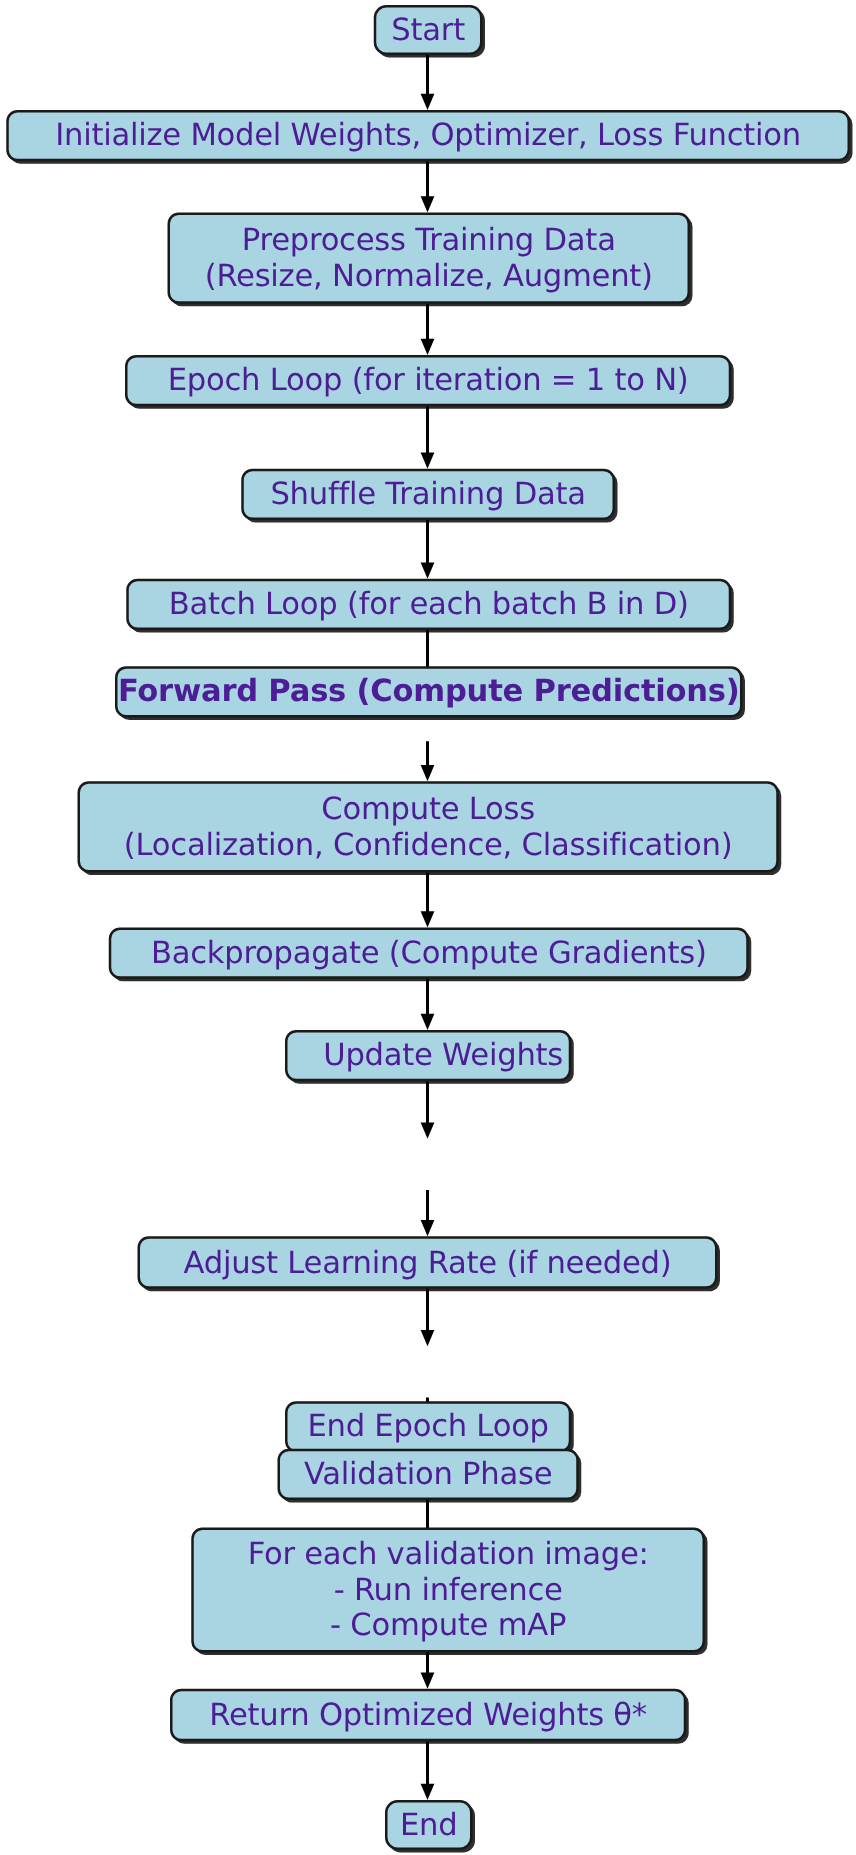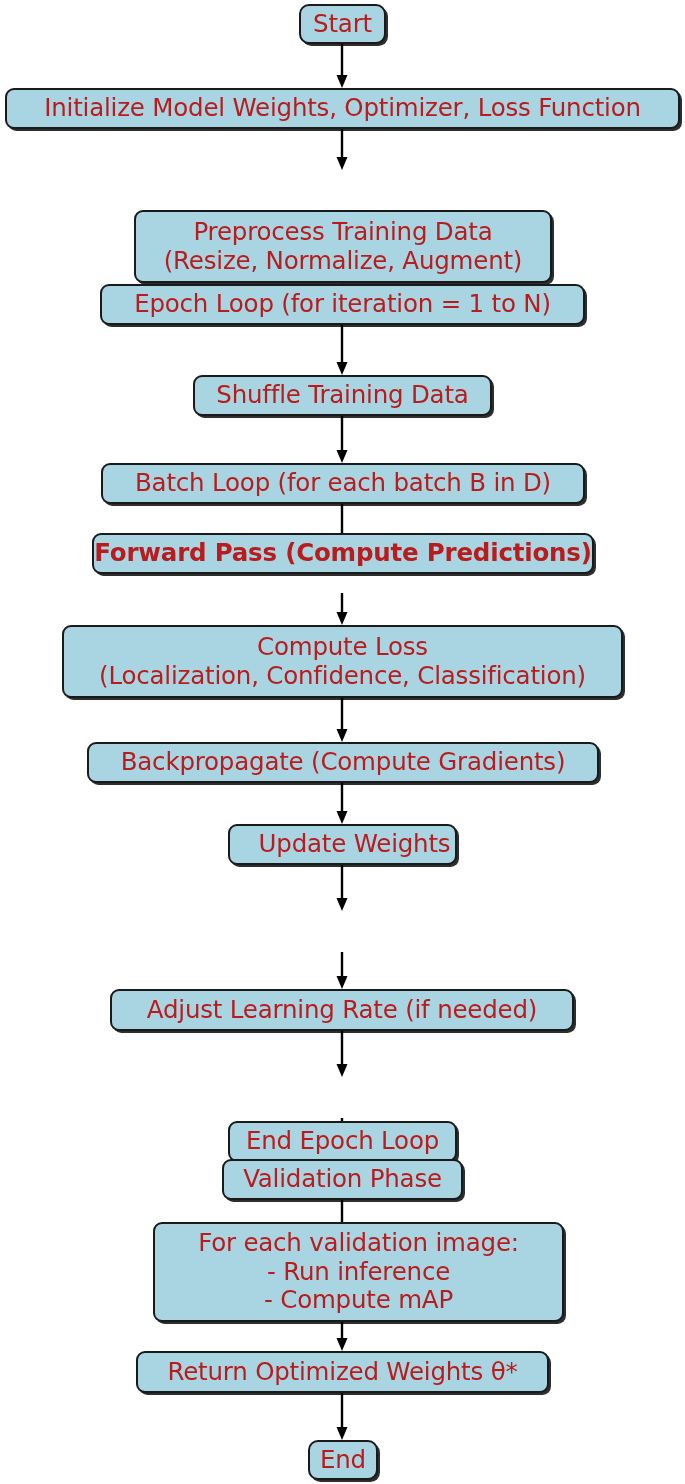--- a/index.html
+++ b/index.html
@@ -32,21 +32,21 @@
     z-index: 1;
   }
 
   
   .node {
     position: absolute;
     box-sizing: border-box;
     background: #a9d5e2;
     border: 2.5px solid #1a1a1a;
     border-radius: 9px;
-    color: #b91c1c;
+    color: #4c1d95;
     display: flex;
     align-items: center;
     justify-content: center;
     text-align: center;
     line-height: 1.16;
     font-size: 24.5px;
     letter-spacing: -0.2px;
     white-space: pre;
     box-shadow: 2.5px 2.5px 0 -0.5px rgba(0,0,0,0.82);
     z-index: 2;
@@ -121,21 +121,21 @@
         <line x1="342" y1="1300" x2="342" y2="1340" stroke="#000000" stroke-width="2.4"></line>
         <polygon points="336.5,1338 347.5,1338 342,1351" fill="#000000"></polygon>
       </g>
       <g>
         <line x1="342" y1="1393" x2="342" y2="1429" stroke="#000000" stroke-width="2.4"></line>
         <polygon points="336.5,1427 347.5,1427 342,1440" fill="#000000"></polygon>
       </g>
     </svg>
 <div class="node terminator" style="left: 299px; top: 4px; width: 87px; height: 40px;">Start</div>
     <div class="node" style="left: 5px; top: 88px; width: 675px; height: 41px;">Initialize Model Weights, Optimizer, Loss Function</div>
-    <div class="node" style="left: 134px; top: 170px; width: 418px; height: 73px; margin-top: 40px;">Preprocess Training Data
+    <div class="node" style="left: 134px; top: 170px; width: 418px; height: 73px;">Preprocess Training Data
 (Resize, Normalize, Augment)</div>
     <div class="node" style="left: 100px; top: 284px; width: 485px; height: 41px;">Epoch Loop (for iteration = 1 to N)</div>
     <div class="node" style="left: 193px; top: 375px; width: 299px; height: 41px;">Shuffle Training Data</div>
     <div class="node" style="left: 101px; top: 463px; width: 484px; height: 41px;">Batch Loop (for each batch B in D)</div>
     <div class="node" style="left: 92px; top: 533px; width: 502px; height: 41px; font-weight: bold;">Forward Pass (Compute Predictions)</div>
     <div class="node" style="left: 62px; top: 625px; width: 561px; height: 73px;">Compute Loss
 (Localization, Confidence, Classification)</div>
     <div class="node" style="left: 87px; top: 742px; width: 512px; height: 41px;">Backpropagate (Compute Gradients)</div>
     <div class="node" style="left: 228px; top: 824px; width: 229px; height: 41px; padding-left: 24px;">Update Weights</div>
     <div class="node" style="left: 110px; top: 989px; width: 464px; height: 42px;">Adjust Learning Rate (if needed)</div>

